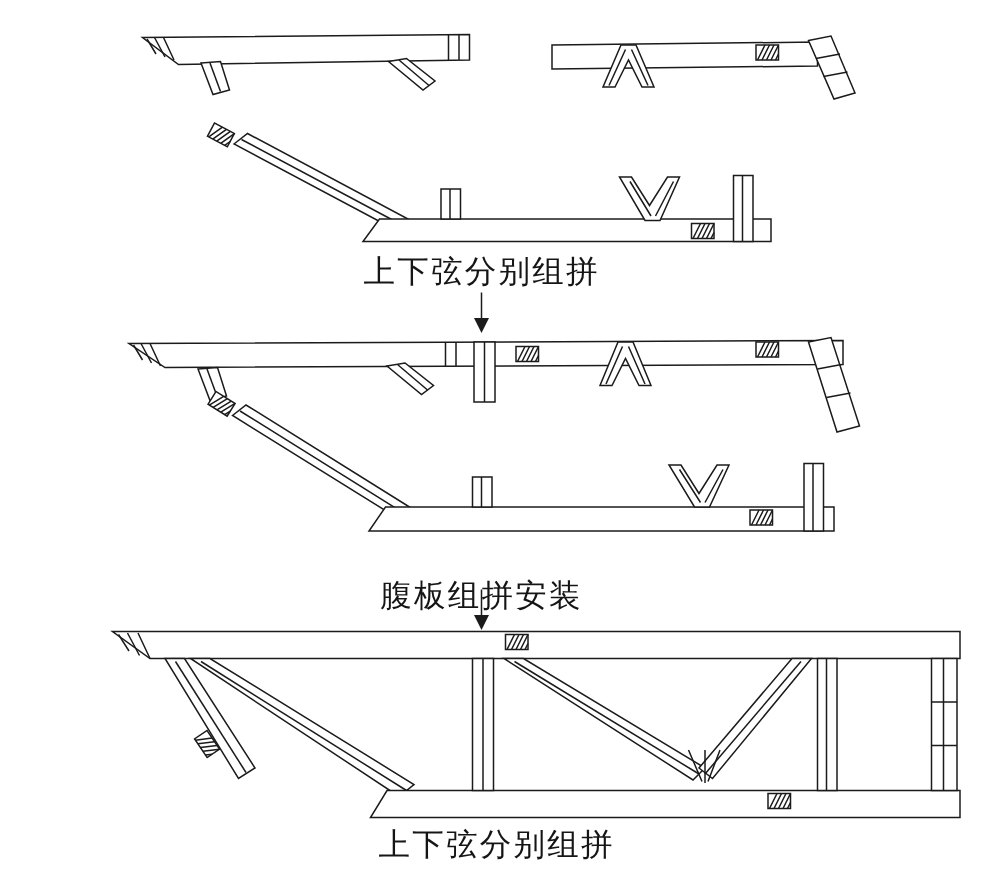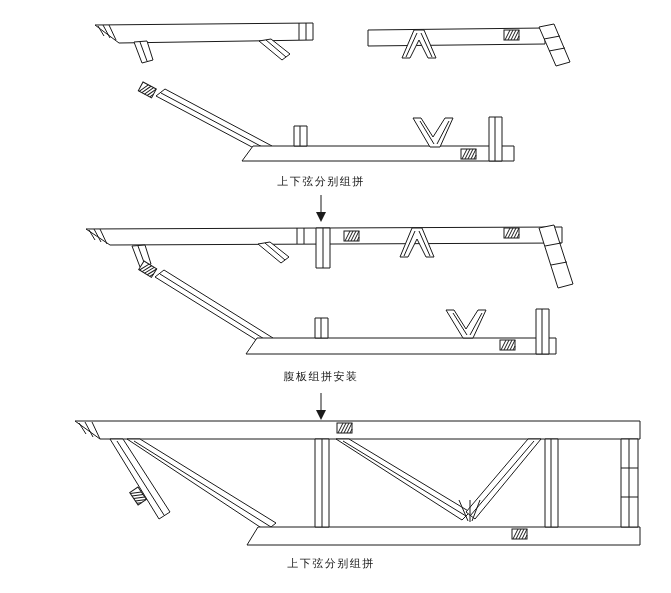--- a/index.html
+++ b/index.html
@@ -3,21 +3,21 @@
 <meta charset="utf-8">
 <style>
   html,body{margin:0;padding:0;}
   body{
     width:671px;height:593px;position:relative;background:#ffffff;
     font-family:"Liberation Serif","DejaVu Serif",serif;overflow:hidden;
   }
   .stage-canvas{position:absolute;top:0;left:0;}
   .caption{
     position:absolute;transform:translateX(-50%);
-    font-size:11px;line-height:19px;color:#151515;letter-spacing:1.5px;white-space:nowrap;
+    font-size:21px;line-height:19px;color:#151515;letter-spacing:1.5px;white-space:nowrap;
   }
   .m{fill:#ffffff;stroke:#1b1b1b;stroke-width:1;}
   .l{fill:none;stroke:#1b1b1b;stroke-width:1;}
   .f{fill:#1b1b1b;stroke:none;}
 </style>
 </head>
 <body>
 
 <svg class="stage-canvas" width="671" height="593" viewBox="0 0 671 593">
   <defs>
@@ -139,15 +139,15 @@
     <g>
       <path class="m" d="M621,439 L638,439 L638,527 L621,527 Z"></path>
       <path class="l" d="M621,468 L638,468 M621,497 L638,497"></path>
       <path class="l" d="M629,439 L629,527"></path>
     </g>
   </g>
 </svg>
 
 <div class="caption" style="left:321px;top:172px;">上下弦分别组拼</div>
 
-<div class="caption" style="left:321px;top:367px;font-family:Liberation Serif, serif;">腹板组拼安装</div>
+<div class="caption" style="left:321px;top:388px;font-family:Liberation Serif, serif;">腹板组拼安装</div>
 
 <div class="caption" style="left:331px;top:554px;">上下弦分别组拼</div>
 
 </body></html>

